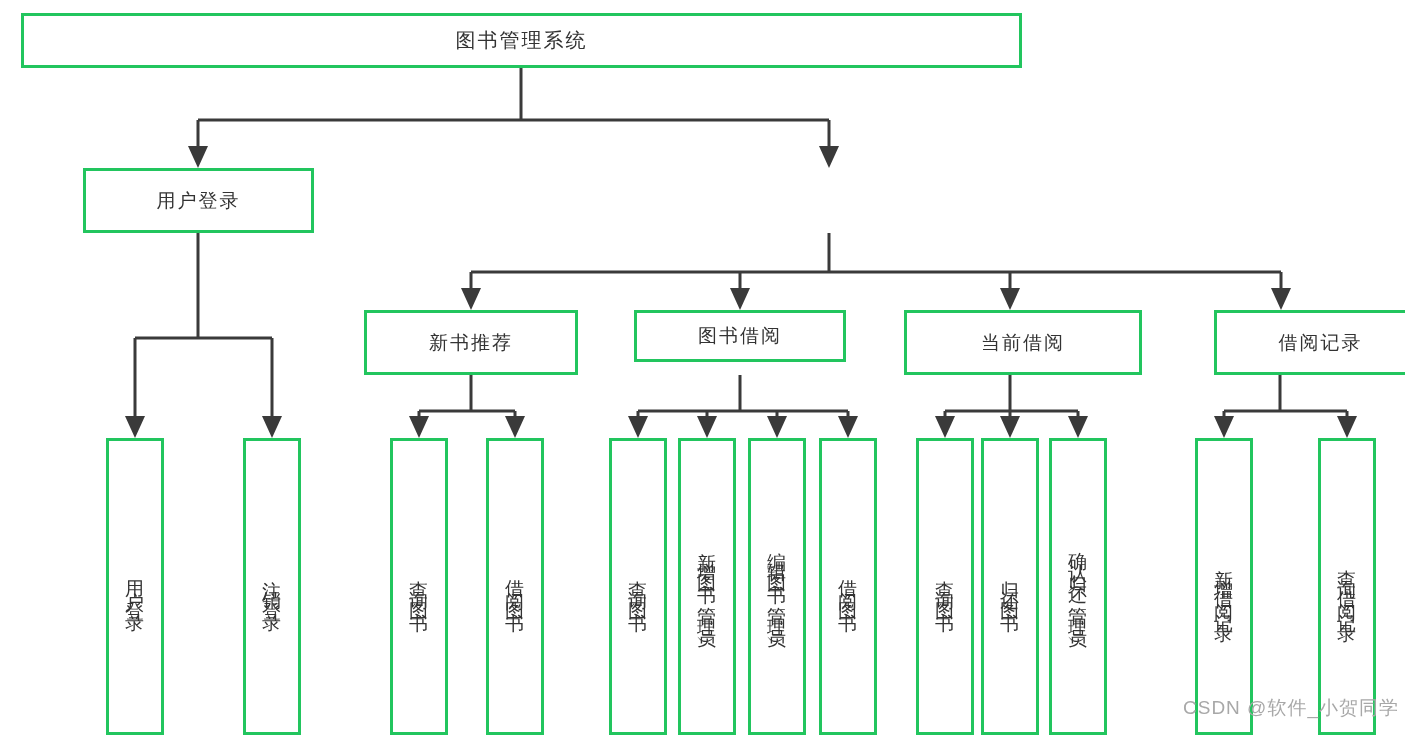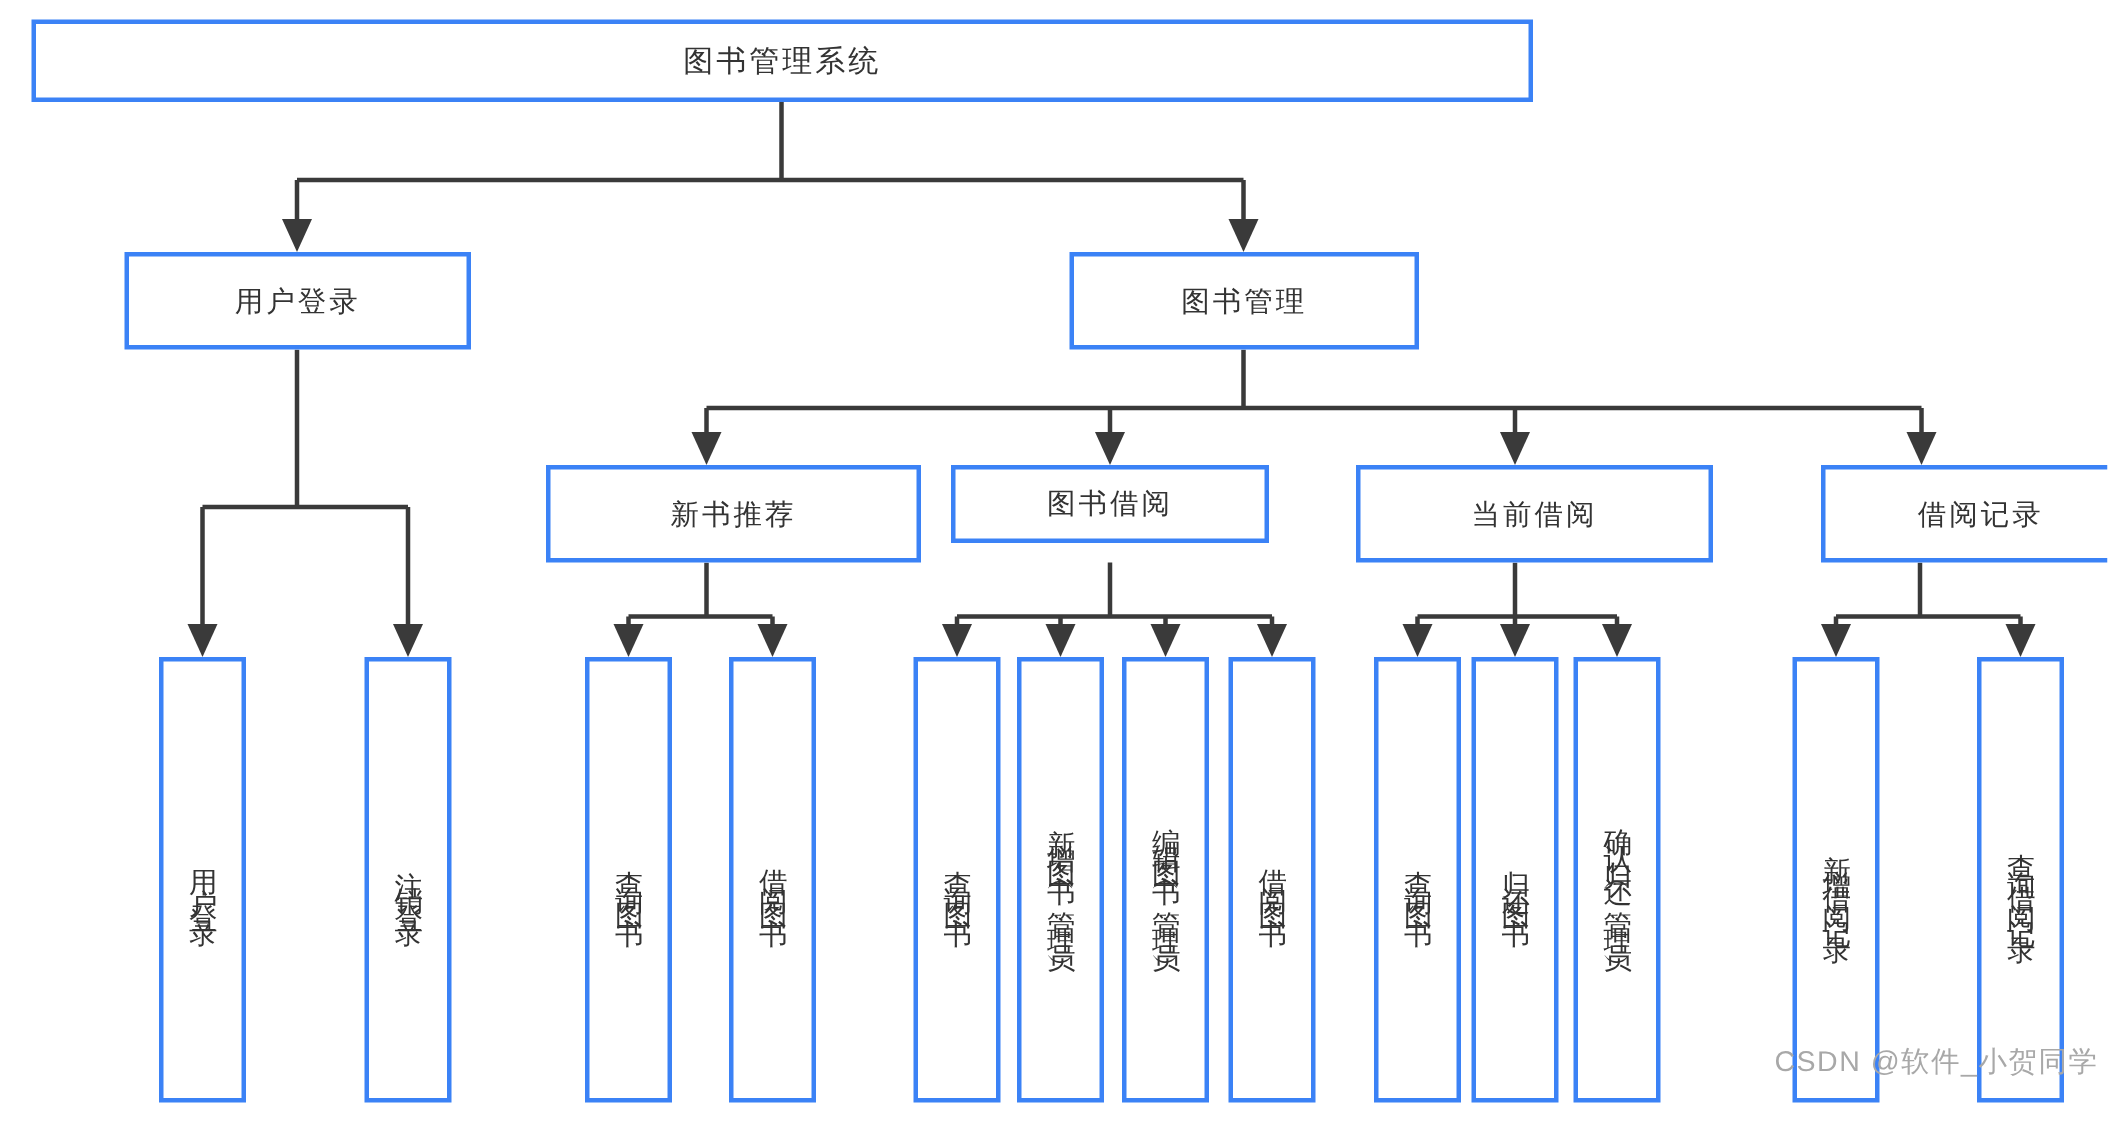--- a/index.html
+++ b/index.html
@@ -8,21 +8,21 @@
     width:1405px;height:747px;
     background:#ffffff;
     font-family:"Liberation Sans","DejaVu Sans",sans-serif;
     overflow:hidden;
   }
   .connectors{position:absolute;left:0;top:0;z-index:1;}
   .box{
     position:absolute;
     box-sizing:border-box;
     background:#ffffff;
-    border:3px solid #3b82f6;
+    border:3px solid #22c55e;
     display:flex;align-items:center;justify-content:center;
     color:#333333;
     z-index:2;
   }
   .h-label{font-size:19px;letter-spacing:2px;white-space:nowrap;}
   .root .h-label{font-size:20px;}
   .v-label{
     writing-mode:vertical-rl;
     text-orientation:mixed;
     font-size:19px;
@@ -88,25 +88,22 @@
     </g>
   </svg>
 
   <div class="box root" style="left:21px;top:13px;width:1001px;height:55px;">
     <span class="h-label">图书管理系统</span>
   </div>
 
   <div class="box" style="left:83px;top:168px;width:231px;height:65px;">
     <span class="h-label">用户登录</span>
   </div>
-  <div class="box" style="left:713px;top:168px;width:233px;height:65px;">
-    <span class="h-label">图书管理</span>
-  </div>
 
-  <div class="box" style="left:364px;top:310px;width:250px;height:65px;">
+  <div class="box" style="left:364px;top:310px;width:214px;height:65px;">
     <span class="h-label">新书推荐</span>
   </div>
   <div class="box" style="left:634px;top:310px;width:212px;height:52px;">
     <span class="h-label">图书借阅</span>
   </div>
   <div class="box" style="left:904px;top:310px;width:238px;height:65px;">
     <span class="h-label">当前借阅</span>
   </div>
   <div class="box" style="left:1174px;top:310px;width:213px;height:65px;margin-left:40px;">
     <span class="h-label">借阅记录</span>

